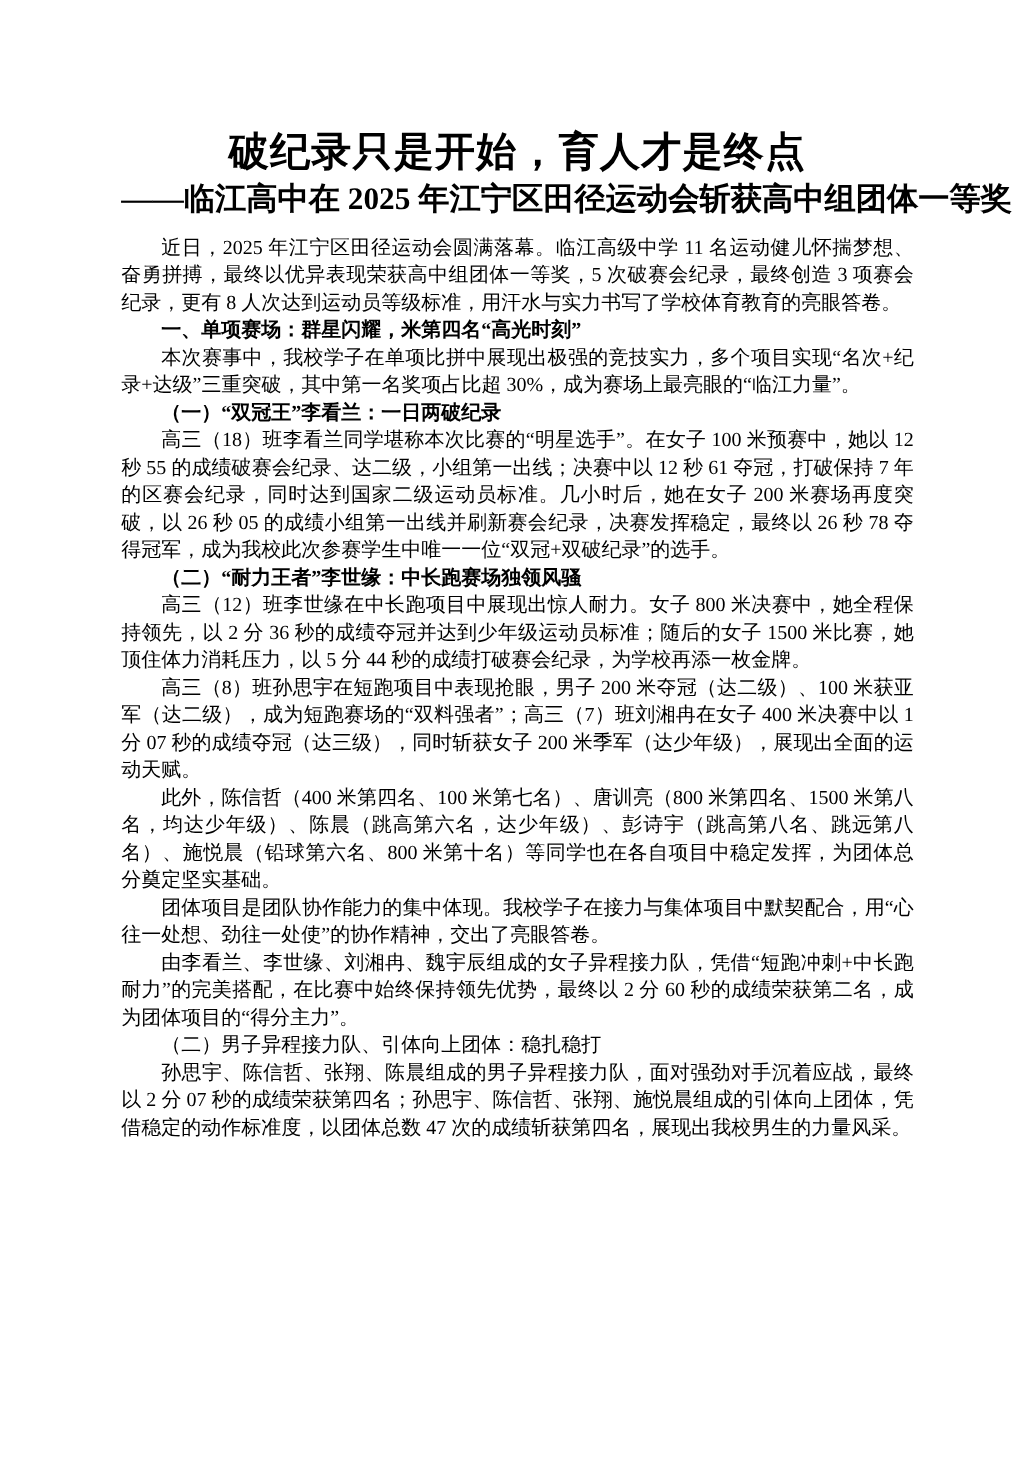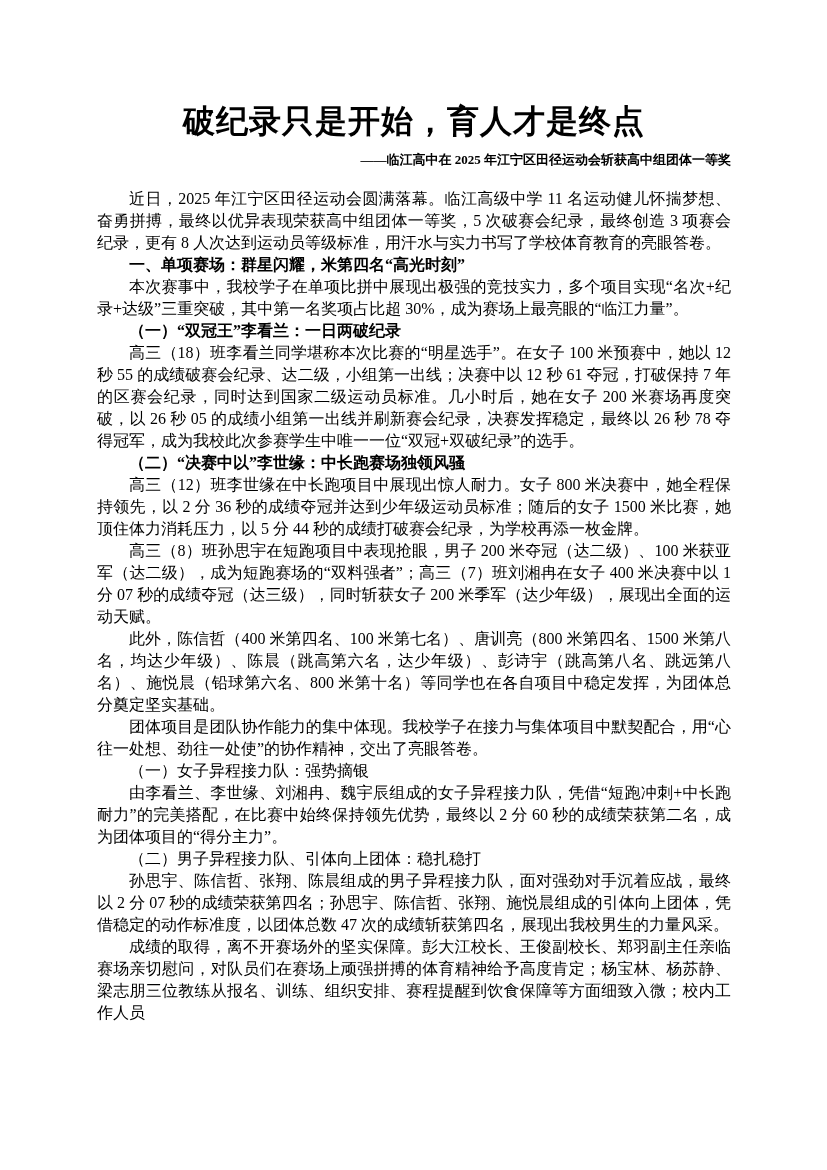--- a/index.html
+++ b/index.html
@@ -19,21 +19,21 @@
   }
   .title {
     font-size: 32px;
     font-weight: bold;
     text-align: center;
     line-height: 44px;
     letter-spacing: 1px;
     white-space: nowrap;
   }
   .subtitle {
-    font-size: 13px;
+    font-size: 25px;
     font-weight: bold;
     text-align: right;
     line-height: 30px;
     margin-top: 2px;
     white-space: nowrap;
   }
   .body-text {
     margin-top: 13px;
   }
   .body-text p {
@@ -56,24 +56,22 @@
 <div class="page">
   <h1 class="title">破纪录只是开始，育人才是终点</h1>
   <h2 class="subtitle">——临江高中在 2025 年江宁区田径运动会斩获高中组团体一等奖</h2>
 
   <div class="body-text">
     <p>近日，2025 年江宁区田径运动会圆满落幕。临江高级中学 11 名运动健儿怀揣梦想、奋勇拼搏，最终以优异表现荣获高中组团体一等奖，5 次破赛会纪录，最终创造 3 项赛会纪录，更有 8 人次达到运动员等级标准，用汗水与实力书写了学校体育教育的亮眼答卷。</p>
     <p class="h-bold">一、单项赛场：群星闪耀，米第四名“高光时刻”</p>
     <p>本次赛事中，我校学子在单项比拼中展现出极强的竞技实力，多个项目实现“名次+纪录+达级”三重突破，其中第一名奖项占比超 30%，成为赛场上最亮眼的“临江力量”。</p>
     <p class="h-bold">（一）“双冠王”李看兰：一日两破纪录</p>
     <p>高三（18）班李看兰同学堪称本次比赛的“明星选手”。在女子 100 米预赛中，她以 12 秒 55 的成绩破赛会纪录、达二级，小组第一出线；决赛中以 12 秒 61 夺冠，打破保持 7 年的区赛会纪录，同时达到国家二级运动员标准。几小时后，她在女子 200 米赛场再度突破，以 26 秒 05 的成绩小组第一出线并刷新赛会纪录，决赛发挥稳定，最终以 26 秒 78 夺得冠军，成为我校此次参赛学生中唯一一位“双冠+双破纪录”的选手。</p>
-    <p class="h-bold">（二）“决赛中以”李世缘：中长跑赛场独领风骚</p>
+    <p class="h-bold">（二）“耐力王者”李世缘：中长跑赛场独领风骚</p>
     <p>高三（12）班李世缘在中长跑项目中展现出惊人耐力。女子 800 米决赛中，她全程保持领先，以 2 分 36 秒的成绩夺冠并达到少年级运动员标准；随后的女子 1500 米比赛，她顶住体力消耗压力，以 5 分 44 秒的成绩打破赛会纪录，为学校再添一枚金牌。</p>
     <p>高三（8）班孙思宇在短跑项目中表现抢眼，男子 200 米夺冠（达二级）、100 米获亚军（达二级），成为短跑赛场的“双料强者”；高三（7）班刘湘冉在女子 400 米决赛中以 1 分 07 秒的成绩夺冠（达三级），同时斩获女子 200 米季军（达少年级），展现出全面的运动天赋。</p>
     <p>此外，陈信哲（400 米第四名、100 米第七名）、唐训亮（800 米第四名、1500 米第八名，均达少年级）、陈晨（跳高第六名，达少年级）、彭诗宇（跳高第八名、跳远第八名）、施悦晨（铅球第六名、800 米第十名）等同学也在各自项目中稳定发挥，为团体总分奠定坚实基础。</p>
     <p>团体项目是团队协作能力的集中体现。我校学子在接力与集体项目中默契配合，用“心往一处想、劲往一处使”的协作精神，交出了亮眼答卷。</p>
-    <p class="h-plain">（一）女子异程接力队：强势摘银</p>
     <p>由李看兰、李世缘、刘湘冉、魏宇辰组成的女子异程接力队，凭借“短跑冲刺+中长跑耐力”的完美搭配，在比赛中始终保持领先优势，最终以 2 分 60 秒的成绩荣获第二名，成为团体项目的“得分主力”。</p>
     <p class="h-plain">（二）男子异程接力队、引体向上团体：稳扎稳打</p>
     <p>孙思宇、陈信哲、张翔、陈晨组成的男子异程接力队，面对强劲对手沉着应战，最终以 2 分 07 秒的成绩荣获第四名；孙思宇、陈信哲、张翔、施悦晨组成的引体向上团体，凭借稳定的动作标准度，以团体总数 47 次的成绩斩获第四名，展现出我校男生的力量风采。</p>
-    <p>成绩的取得，离不开赛场外的坚实保障。彭大江校长、王俊副校长、郑羽副主任亲临赛场亲切慰问，对队员们在赛场上顽强拼搏的体育精神给予高度肯定；杨宝林、杨苏静、梁志朋三位教练从报名、训练、组织安排、赛程提醒到饮食保障等方面细致入微；校内工作人员</p>
   </div>
 </div>
 
 </body></html>

